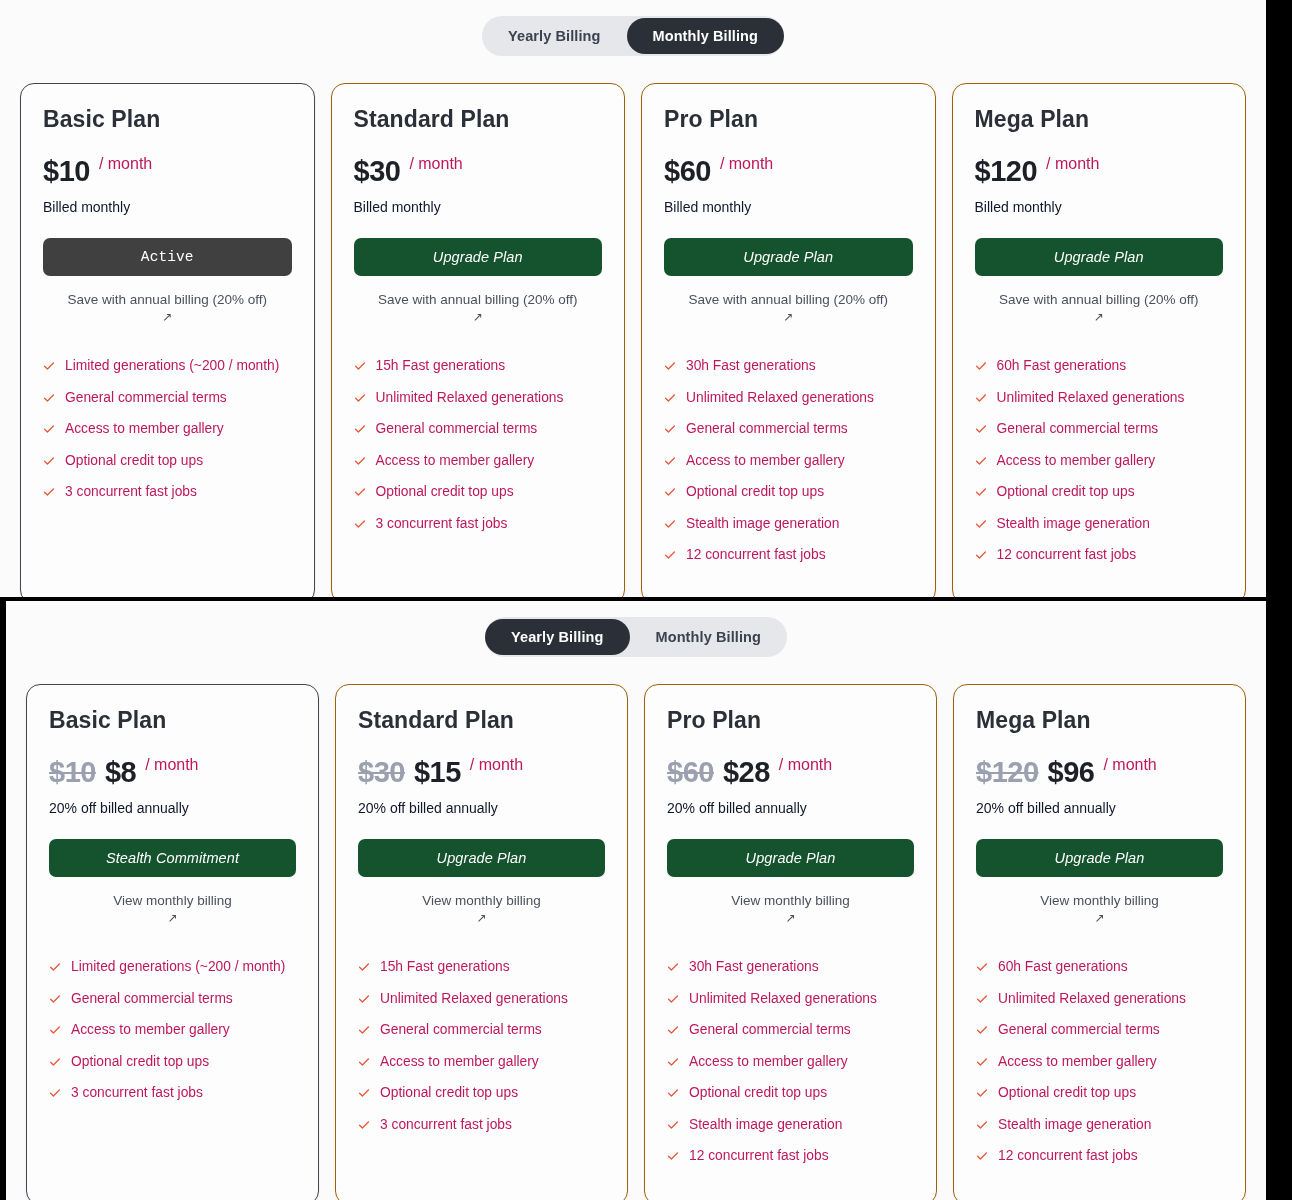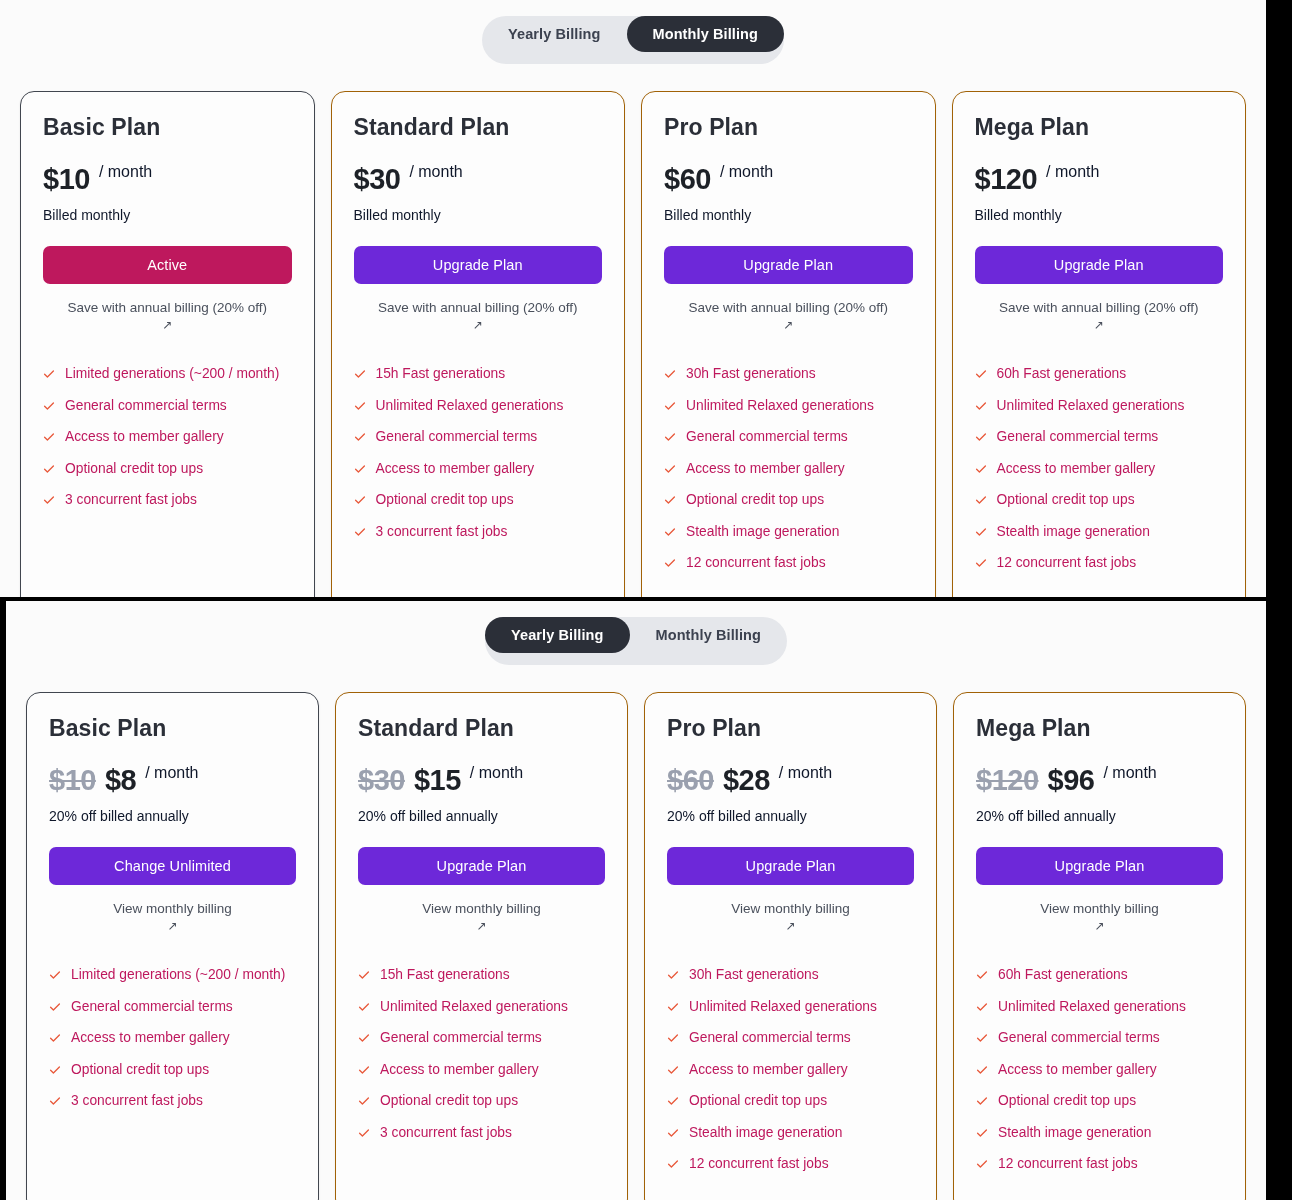--- a/index.html
+++ b/index.html
@@ -45,21 +45,22 @@
     display: flex;
     justify-content: center;
     padding-top: 16px;
   }
 
   .toggle {
     display: inline-flex;
     background: #e5e7eb;
     border-radius: 999px;
     padding: 0;
-    height: 48px;
+    height: 40px;
+    align-items: center;
   }
 
   .toggle-opt {
     height: 36px;
     padding: 0 26px;
     display: flex;
     align-items: center;
     justify-content: center;
     border-radius: 999px;
     font-size: 14.5px;
@@ -134,21 +135,21 @@
   .price-main {
     font-size: 29px;
     font-weight: 700;
     color: #1d2127;
     letter-spacing: -0.5px;
   }
 
   .price-period {
     font-size: 16px;
     font-weight: 400;
-    color: #0f172a;
+    color: #be185d;
     margin-left: 9px;
   }
 
   .billed-note {
     margin-top: 11px;
     font-size: 14px;
     color: #0f172a;
   }
 
   .cta {
@@ -159,22 +160,22 @@
     border: none;
     border-radius: 7px;
     font-family: "Liberation Sans", sans-serif;
     font-size: 14.5px;
     font-weight: 500;
     color: #ffffff;
     cursor: pointer;
     letter-spacing: 0.1px;
   }
 
-  .cta.dark   { background: #6d28d9; }
-  .cta.active { background: #be185d; }
+  .cta.dark   { background: #14532d; font-style: italic; }
+  .cta.active { background: #404040; font-family: Liberation Mono, monospace; }
 
   .sub-link {
     display: flex;
     align-items: center;
     justify-content: center;
     gap: 5px;
     margin-top: 16px;
     font-size: 13.5px;
     color: #4a505c;
     cursor: pointer;
@@ -509,21 +510,21 @@
       </div>
       <div class="cards">
         <div class="card current">
           <div class="plan-name">Basic Plan</div>
           <div class="price-row">
             <span class="price-old">$10</span>
             <span class="price-main">$8</span>
             <span class="price-period">/ month</span>
           </div>
           <div class="billed-note">20% off billed annually</div>
-          <button class="cta dark">Change Unlimited</button>
+          <button class="cta dark">Stealth Commitment</button>
           <div class="sub-link">
             <span>View monthly billing</span>
             <span class="arrow">↗</span>
           </div>
           <ul class="features">
             <li class="feature">
               <span class="check">
                 <svg width="12" height="12" viewBox="0 0 12 12" fill="none">
                   <path d="M1.6 6.3 L4.4 9 L10.4 3" stroke="#e8583a" stroke-width="1.3" stroke-linecap="round" stroke-linejoin="round"></path>
                 </svg>

